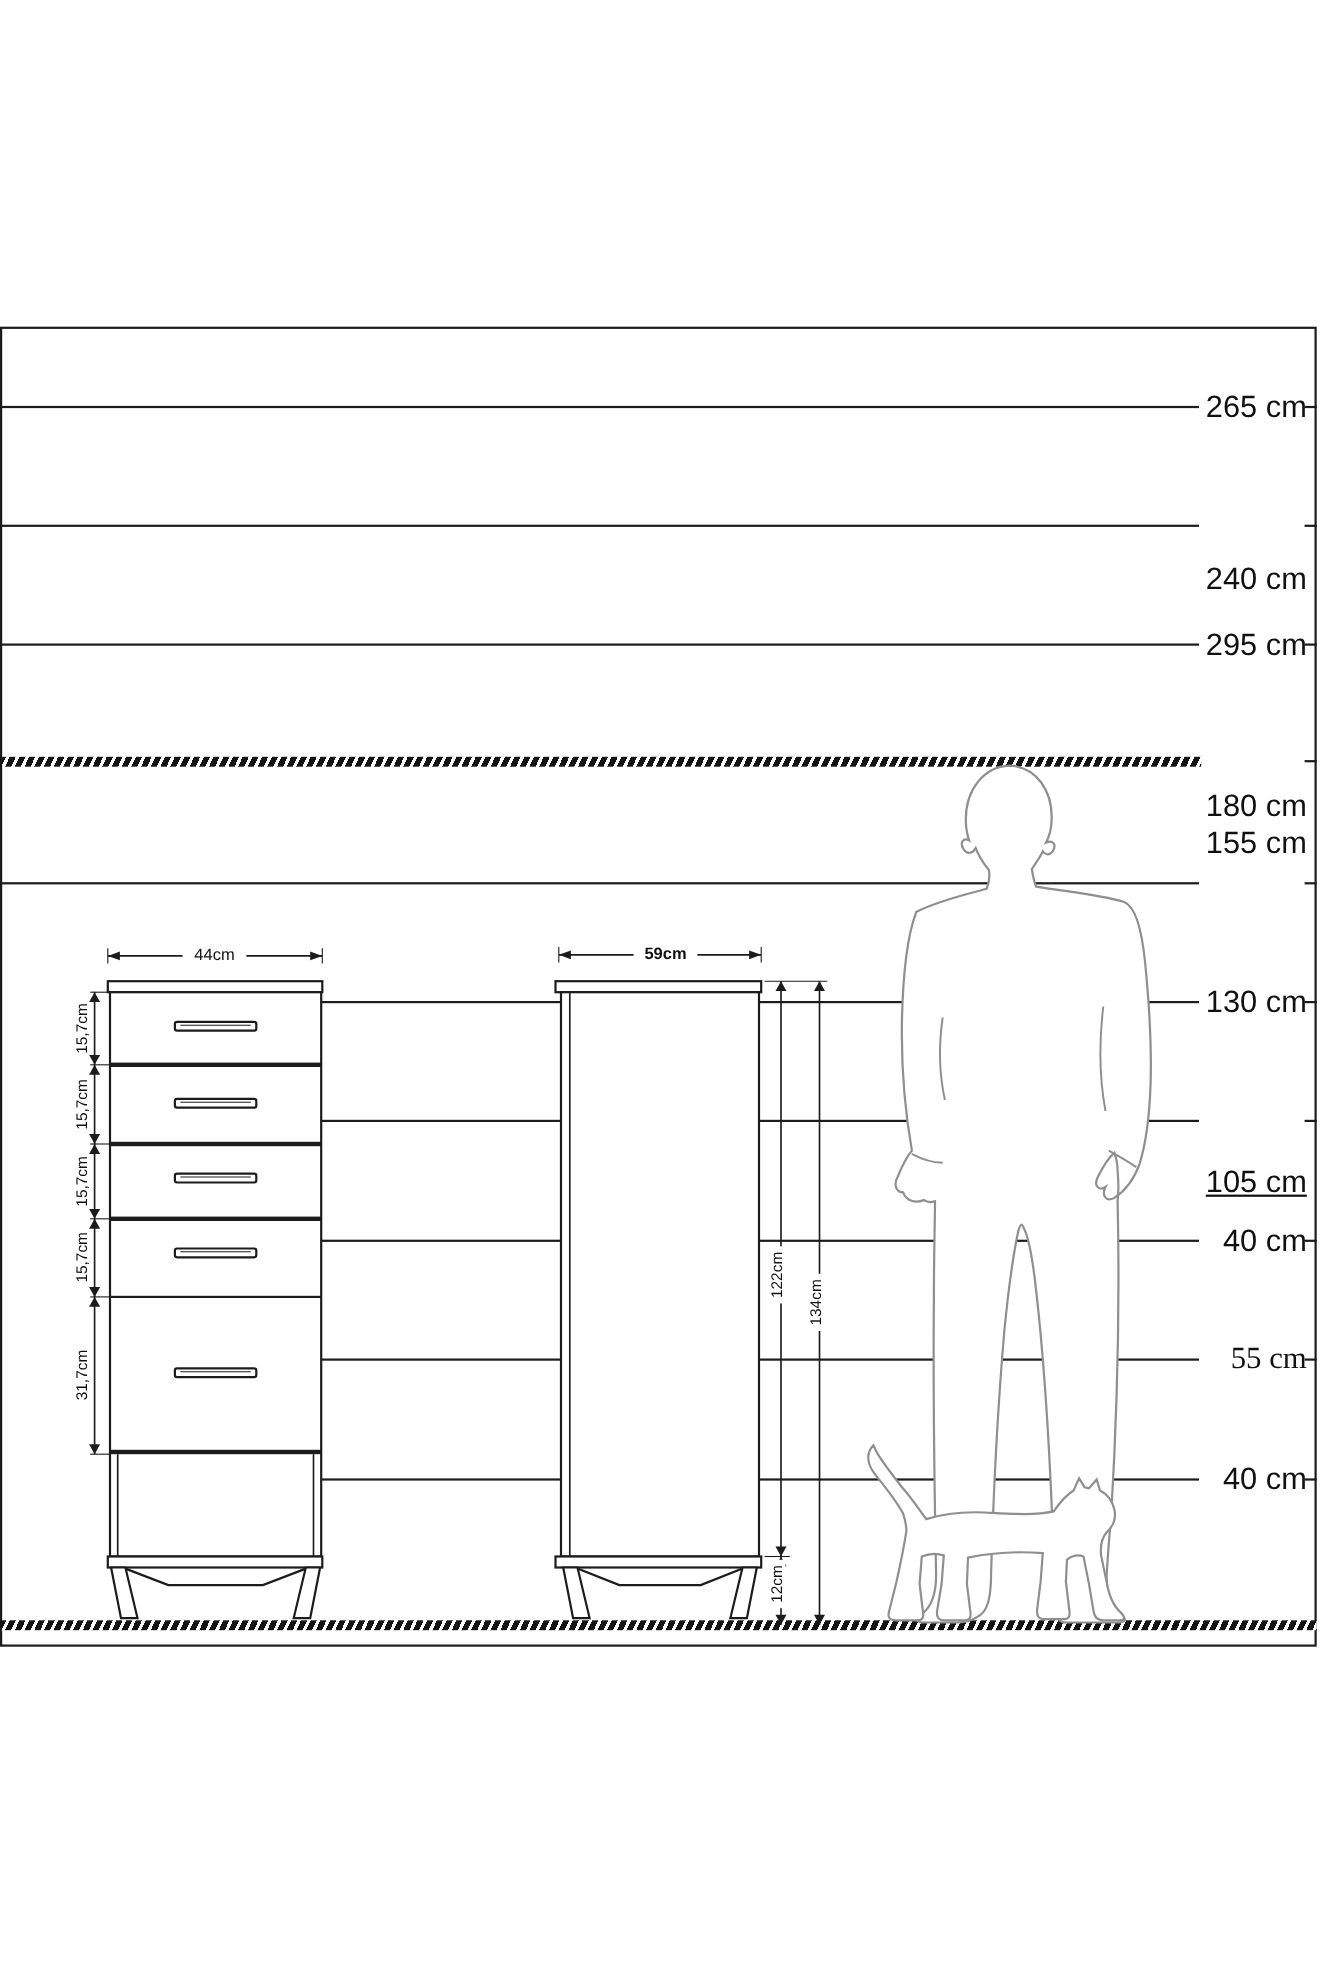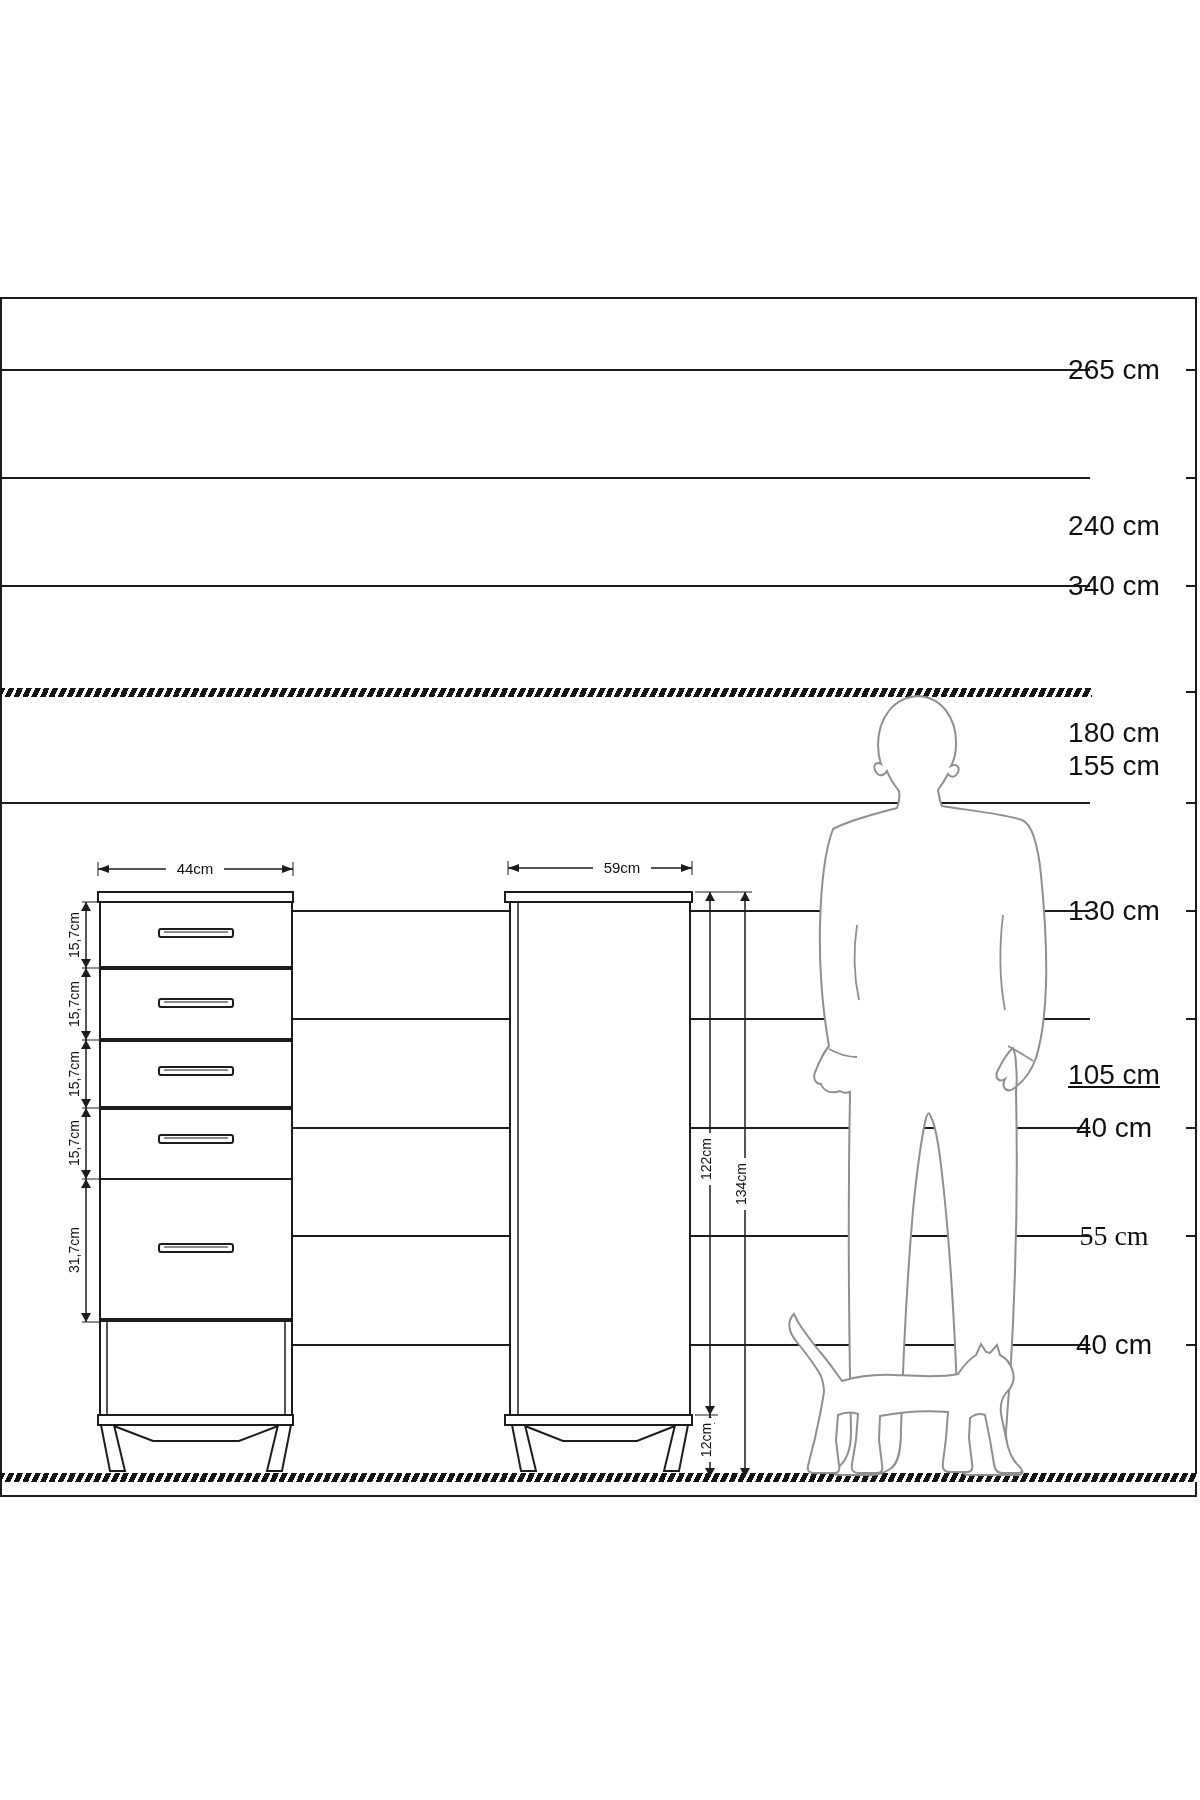--- a/index.html
+++ b/index.html
@@ -3,21 +3,21 @@
 <meta charset="utf-8">
 <style>
   html,body{margin:0;padding:0;background:#ffffff;}
   .stage{position:relative;width:1200px;height:1800px;background:#fff;overflow:hidden;
          font-family:"Liberation Sans",sans-serif;color:#111;}
   .frame{position:absolute;left:0px;top:297px;width:1193px;height:1196px;
          border:2px solid #1c1c1c;background:transparent;}
   .hline{position:absolute;height:2px;background:#1c1c1c;}
   .hatch{position:absolute;height:9px;
          background:repeating-linear-gradient(115deg,#141414 0 5px,#ffffff 5px 8px);}
-  .slabel{position:absolute;left:1040px;width:148px;text-align:center;
+  .slabel{position:absolute;left:1040px;width:148px;text-align:right;
           font-size:28px;line-height:30px;color:#111;white-space:nowrap;}
   .tick{position:absolute;left:1186px;width:11px;height:2px;background:#1c1c1c;}
   .dimtext{position:absolute;background:#fff;font-size:15px;line-height:18px;
            text-align:center;white-space:nowrap;color:#111;}
   .vtext{position:absolute;font-size:14px;line-height:16px;text-align:center;
          white-space:nowrap;color:#111;transform:rotate(-90deg);background:#fff;}
   .vtext.nobg{background:transparent;}
   svg.art{position:absolute;left:0;top:0;}
 </style>
 </head>
@@ -194,39 +194,39 @@
         C940,1378 915,1376 895,1375 C875,1374 855,1377 842,1381
         C836,1373 829,1362 820,1352 C812,1342 803,1330 798,1322
         C796,1318 795,1316 794,1314 Z"></path>
     </g>
   </svg>
 
   <div class="slabel" style="top:355px;">265 cm</div>
   <div class="tick" style="top:369px;"></div>
   <div class="slabel" style="top:463px;margin-top:48px;">240 cm</div>
   <div class="tick" style="top:477px;"></div>
-  <div class="slabel" style="top:571px;">340 cm</div>
+  <div class="slabel" style="top:571px;">295 cm</div>
   <div class="tick" style="top:585px;"></div>
   <div class="slabel" style="top:718px;">180 cm</div>
   <div class="tick" style="top:691px;"></div>
   <div class="slabel" style="top:751px;">155 cm</div>
   <div class="tick" style="top:802px;"></div>
   <div class="slabel" style="top:896px;">130 cm</div>
   <div class="tick" style="top:910px;"></div>
   <div class="slabel" style="top:1060px;text-decoration:underline;">105 cm</div>
   <div class="tick" style="top:1018px;"></div>
   <div class="slabel" style="top:1113px;">40 cm</div>
   <div class="tick" style="top:1127px;"></div>
   <div class="slabel" style="top:1221px;font-family:Liberation Serif, serif;">55 cm</div>
   <div class="tick" style="top:1235px;"></div>
   <div class="slabel" style="top:1330px;">40 cm</div>
   <div class="tick" style="top:1344px;"></div>
 
   <div class="dimtext" style="left:166px;top:860px;width:58px;">44cm</div>
-  <div class="dimtext" style="left:593px;top:859px;width:58px;">59cm</div>
+  <div class="dimtext" style="left:576px;top:859px;width:58px;font-weight:bold;">59cm</div>
 
   <div class="vtext nobg" style="left:46px;top:927px;width:56px;">15,7cm</div>
   <div class="vtext nobg" style="left:46px;top:996px;width:56px;">15,7cm</div>
   <div class="vtext nobg" style="left:46px;top:1066px;width:56px;">15,7cm</div>
   <div class="vtext nobg" style="left:46px;top:1135px;width:56px;">15,7cm</div>
   <div class="vtext nobg" style="left:46px;top:1242px;width:56px;">31,7cm</div>
 
   <div class="vtext" style="left:680px;top:1151px;width:52px;">122cm</div>
   <div class="vtext" style="left:715px;top:1176px;width:52px;">134cm</div>
   <div class="vtext" style="left:684px;top:1432px;width:44px;">12cm</div>

